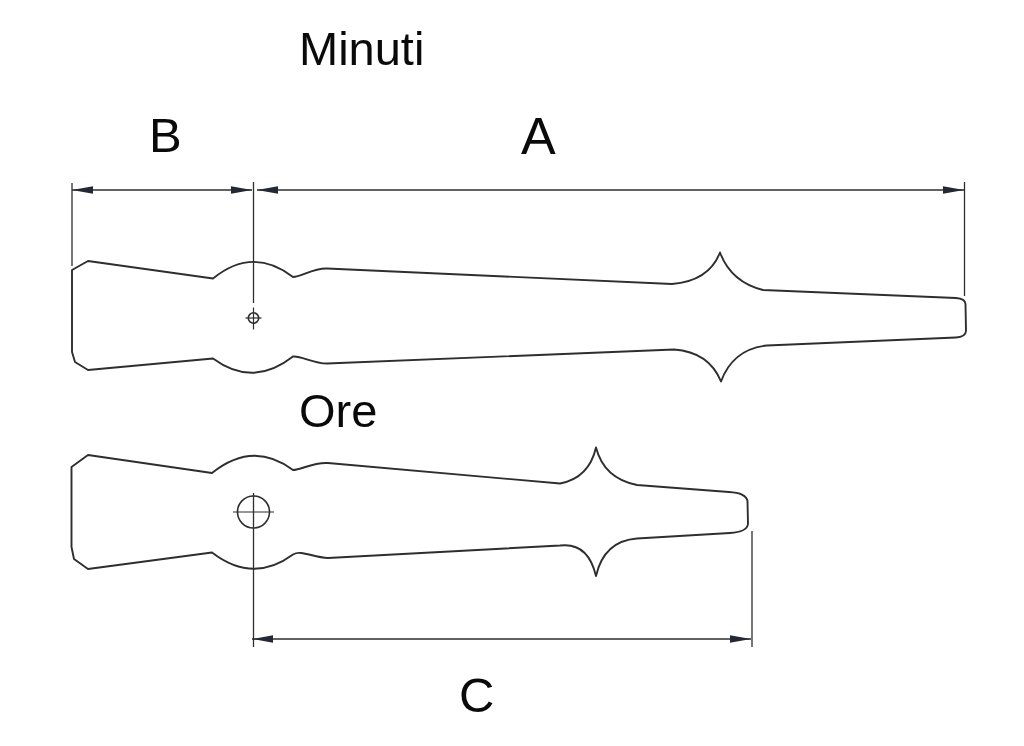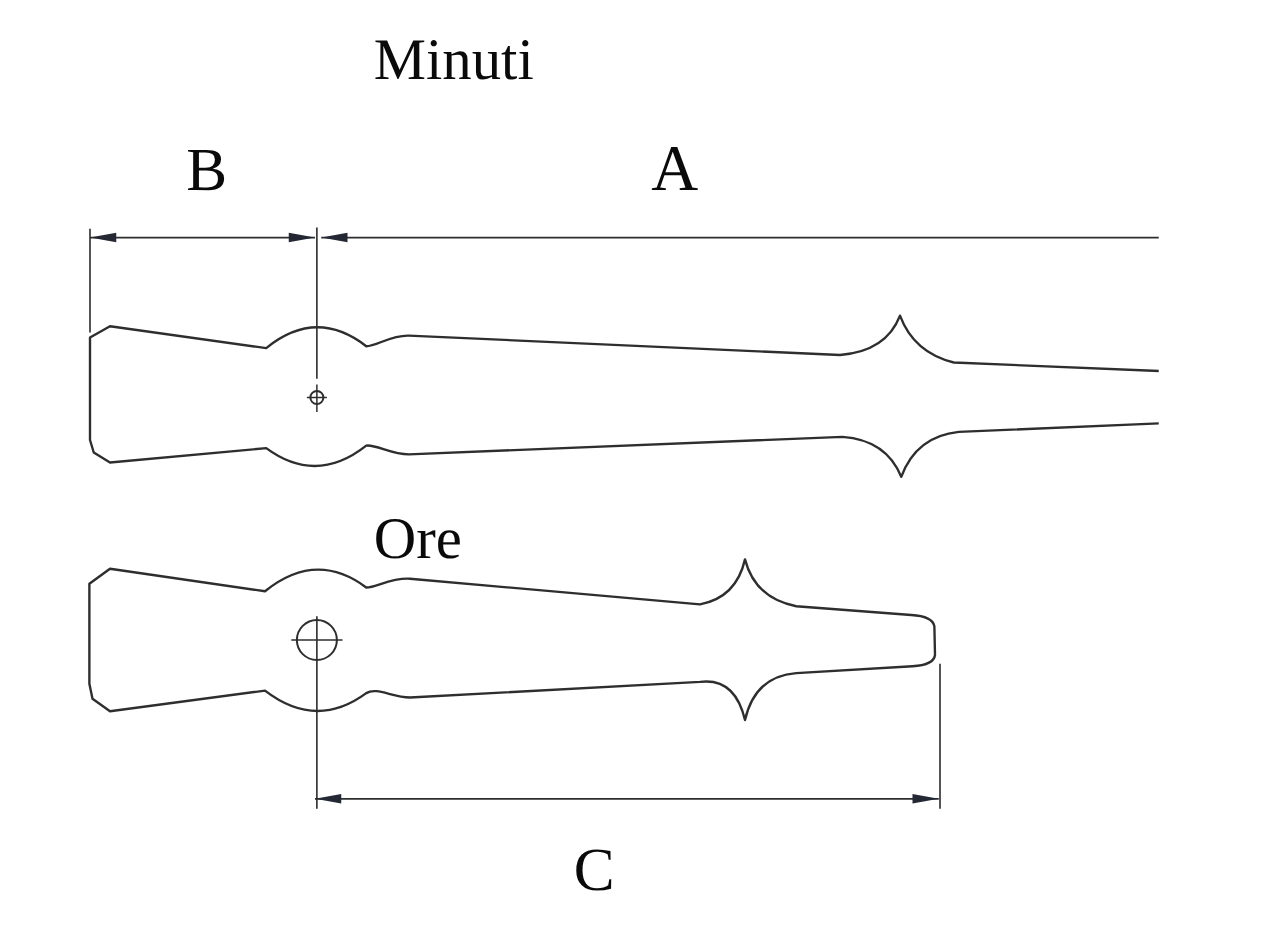--- a/index.html
+++ b/index.html
@@ -6,22 +6,23 @@
     margin: 0;
     padding: 0;
     background: #ffffff;
   }
   #stage {
     position: relative;
     width: 927px;
     height: 746px;
     background: #ffffff;
     overflow: hidden;
-    font-family: Liberation Serif, serif;
+    font-family: Liberation Sans, sans-serif;
     color: #0a0a0a;
+    padding-left: 48px;
   }
   #linework {
     position: absolute;
     left: 0;
     top: 0;
   }
   .outline {
     fill: none;
     stroke: #2e2e2e;
     stroke-width: 1.9;
@@ -154,17 +155,17 @@
   </svg>
 
   <div class="lbl lbl-title" style="left:299px; top:25px;">Minuti</div>
 
   <div class="lbl lbl-dim-big" style="left:149px; top:111px;">B</div>
 
   <div class="lbl lbl-a-row" style="left:521px; top:110px;">
     <span class="lbl-a-letter">A</span>
   </div>
 
-  <div class="lbl lbl-title" style="left:299px; top:408px;">Ore</div>
+  <div class="lbl lbl-title" style="left:299px; top:387px;">Ore</div>
 
   <div class="lbl lbl-dim-big" style="left:459px; top:671px;">C</div>
 
 </div>
 
 </body></html>

